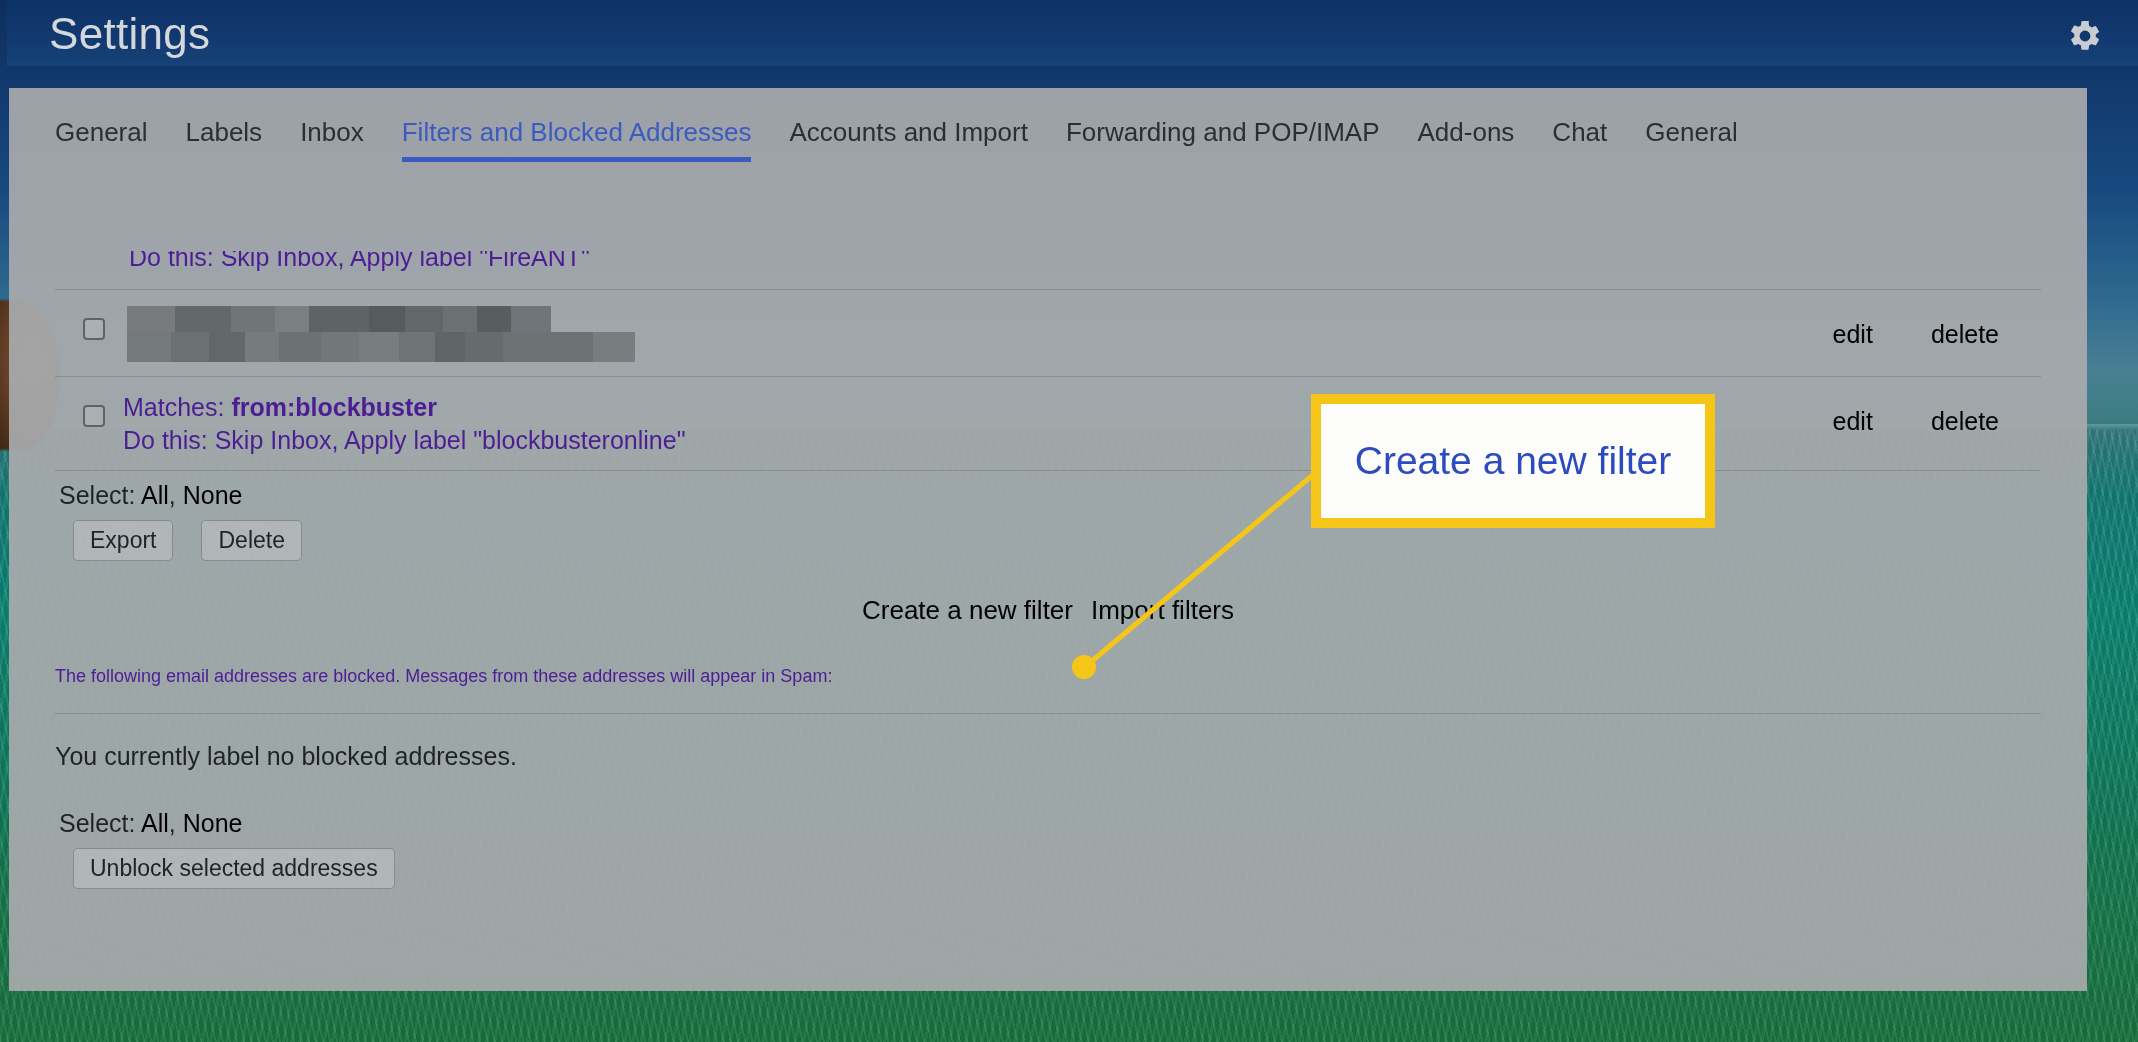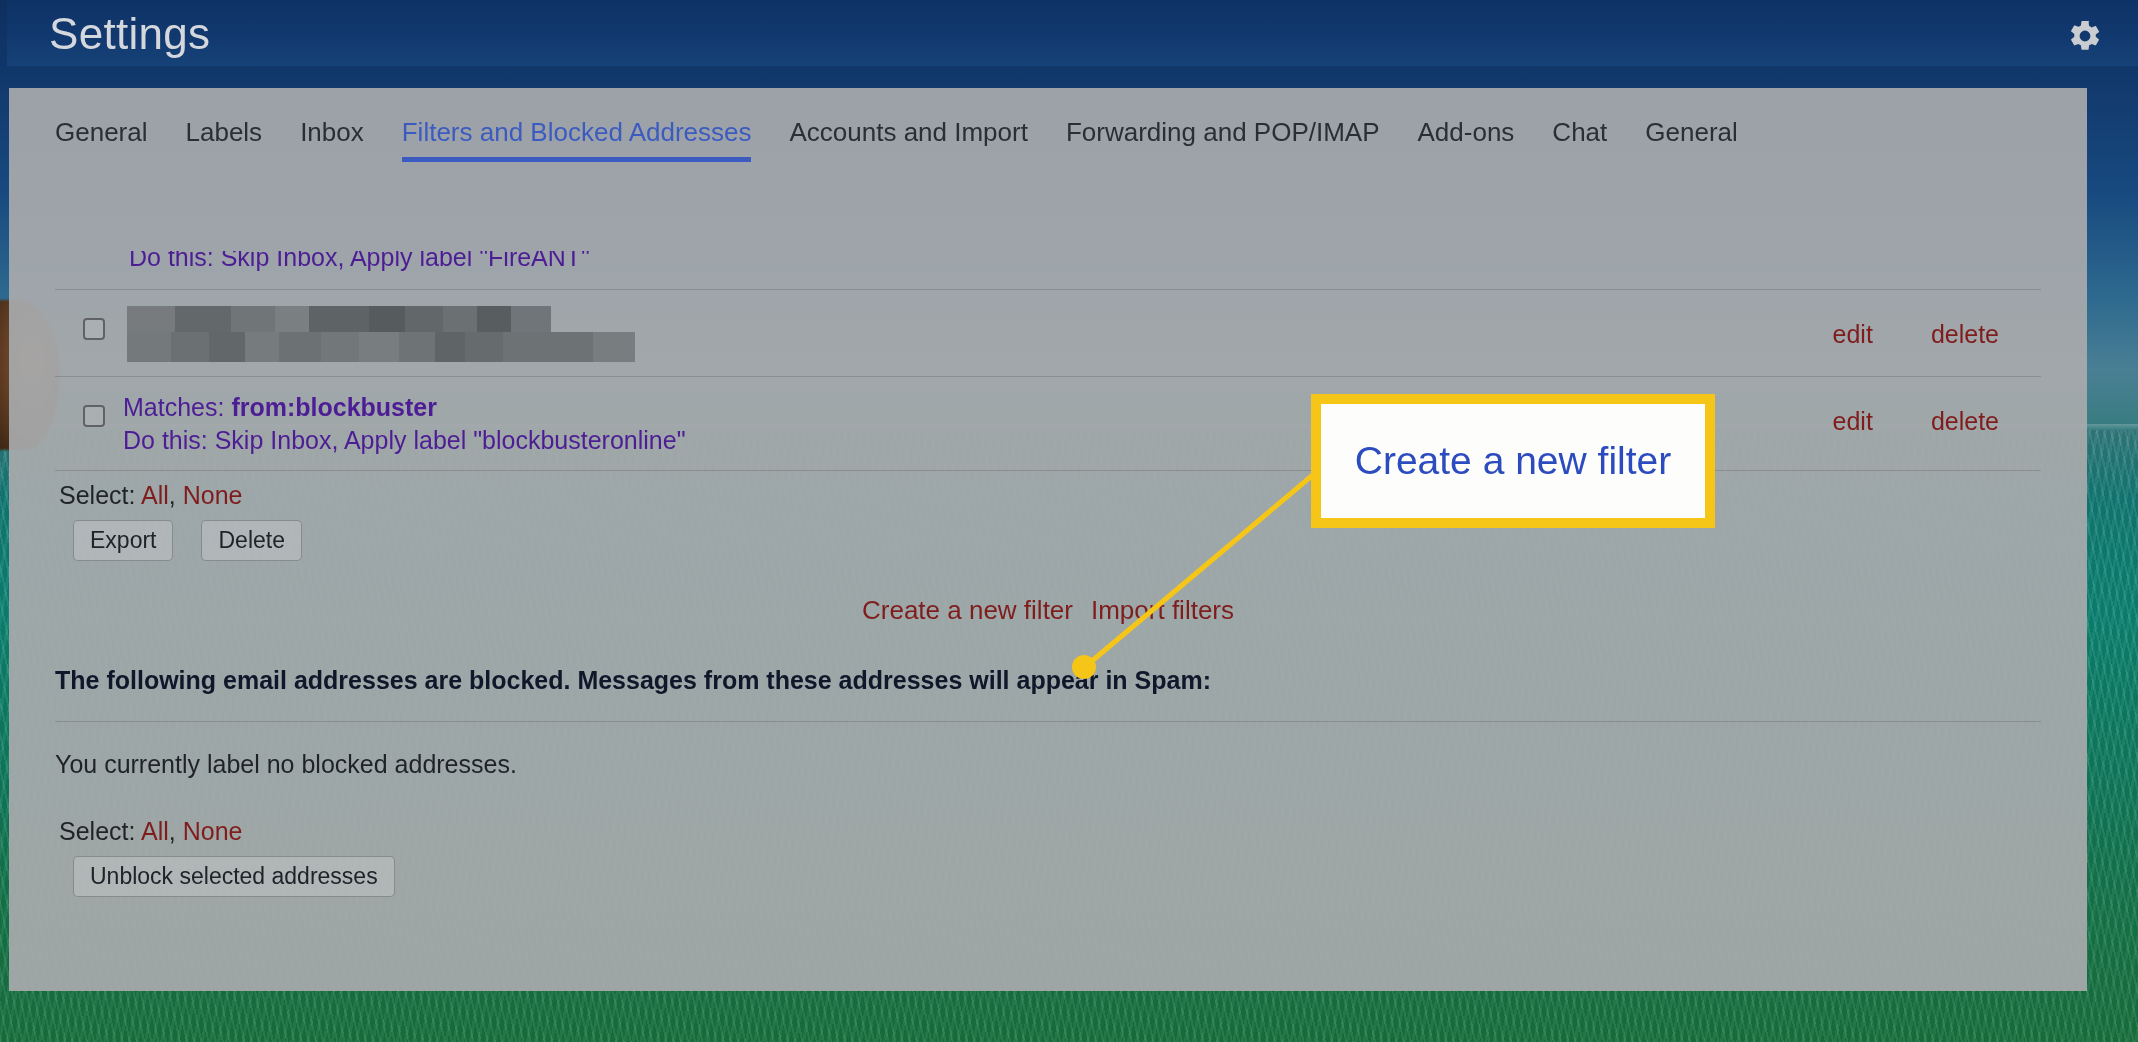--- a/index.html
+++ b/index.html
@@ -107,21 +107,21 @@
     cursor: pointer;
   }
   .filter-texts { flex: 1 1 auto; min-width: 0; }
   .filter-line { font-size: 25px; color: #4c1d95; line-height: 1.30; }
   .filter-line b { font-weight: 700; }
   .row-actions {
     flex: 0 0 auto; display: flex; gap: 58px;
     margin-top: 16px; padding-right: 42px;
   }
   .link {
-    color: #7f1d1d; font-size: 25px; cursor: pointer;
+    color: #000000; font-size: 25px; cursor: pointer;
   }
 
   
   #clipped-row {
     height: 38px; overflow: hidden; position: relative;
   }
   #clipped-row .filter-line {
     position: absolute; left: 74px; top: -10px; white-space: nowrap;
   }
 
@@ -148,21 +148,21 @@
     padding: 6px 16px;
     cursor: pointer;
   }
   .center-links {
     display: flex; justify-content: center; align-items: center;
     gap: 18px; padding-top: 34px;
   }
   .center-links .link { font-size: 26px; }
 
   .blocked-head {
-    font-size: 25px; font-weight: 700; color: #0f172a;
+    font-size: 18px; font-weight: 400; color: #4c1d95;
     padding: 40px 0 26px 0;
   }
   .blocked-empty {
     font-size: 25px; color: #1f2328; padding: 28px 0 0 0;
   }
 
   
   #annotation { position: absolute; inset: 0; pointer-events: none; }
   #callout-box {
     position: absolute; left: 1311px; top: 394px;

